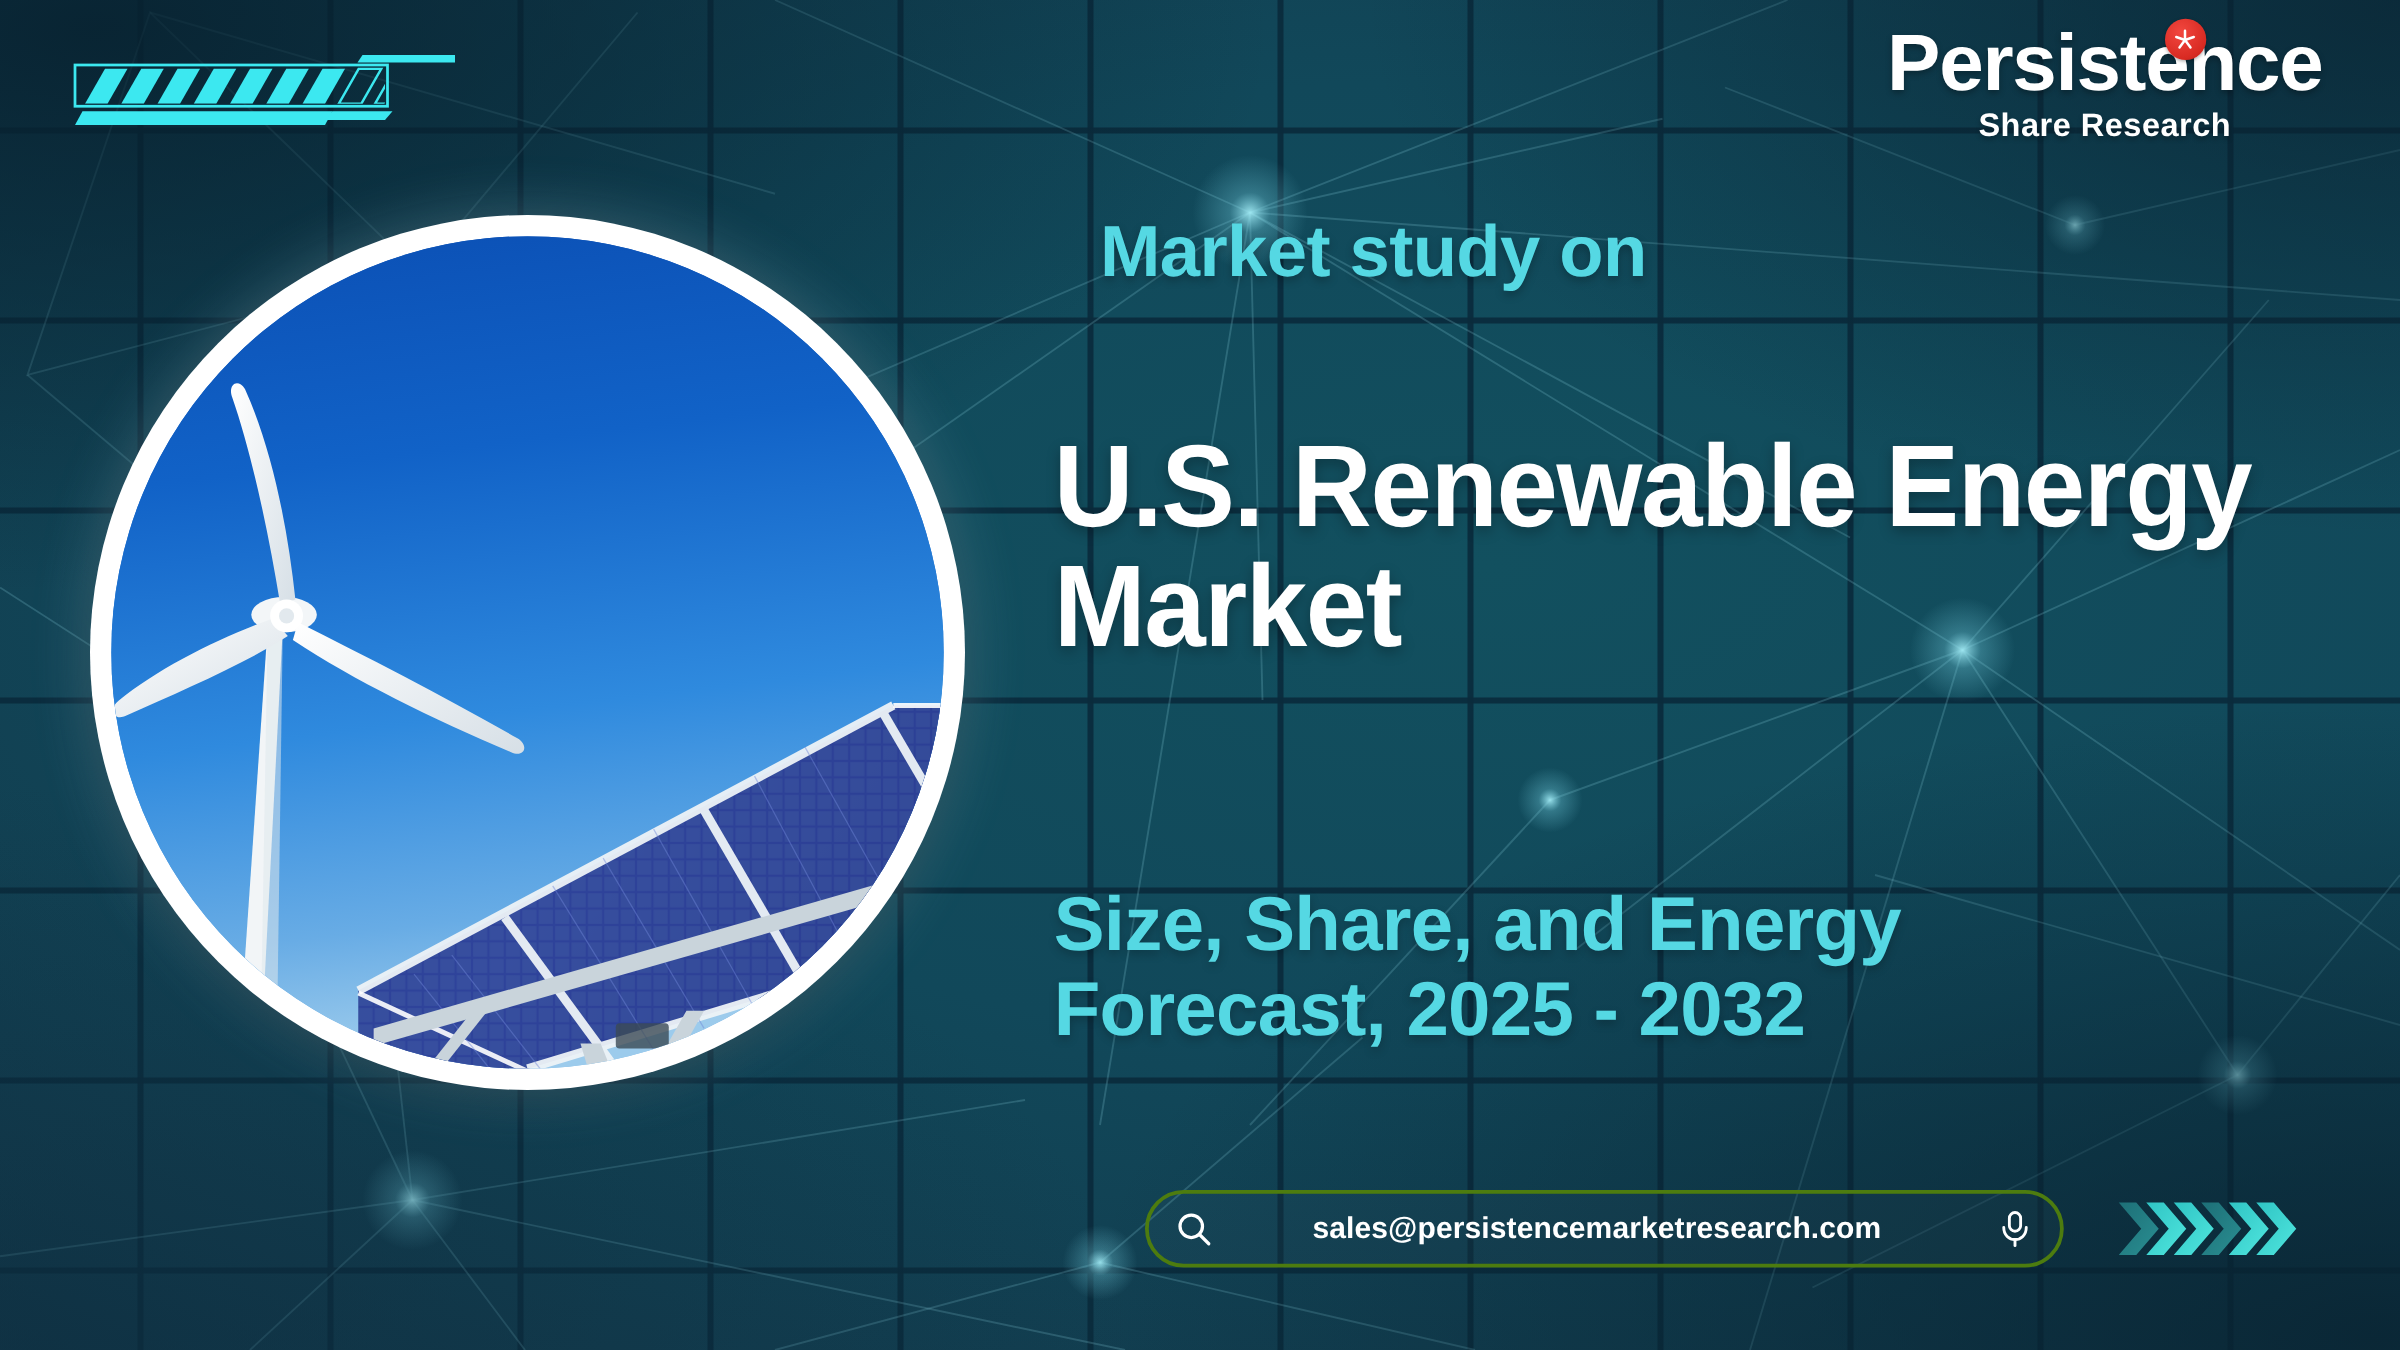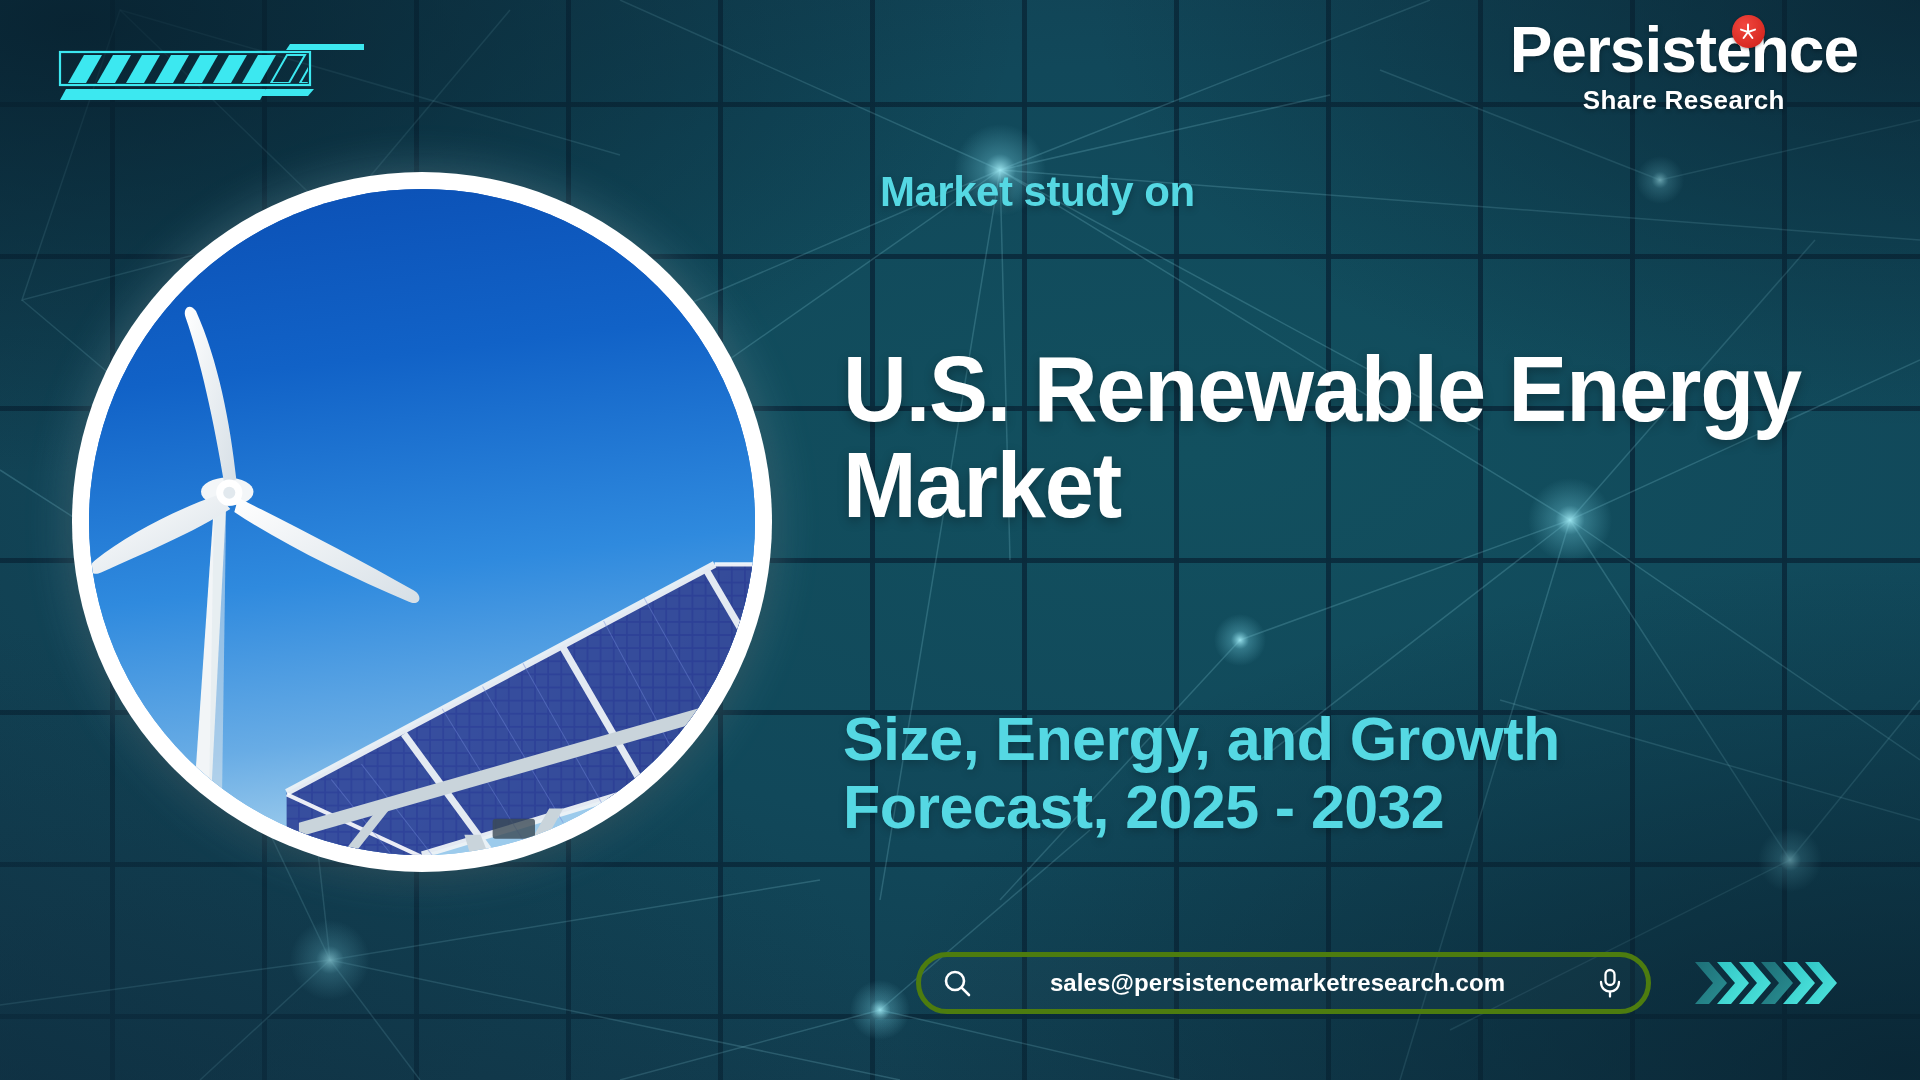--- a/index.html
+++ b/index.html
@@ -71,41 +71,41 @@
   }
   .photo {
     width:100%; height:100%; border-radius:50%; overflow:hidden; position:relative;
     background:linear-gradient(178deg,#0f55b8 0%, #1161c6 26%, #2a86db 62%, #63a9e4 88%, #8cc1ea 100%);
   }
   .photo svg { position:absolute; inset:0; width:100%; height:100%; }
 
   
   .eyebrow {
     position:absolute; left:880px; top:168px;
-    font-size:42px; font-weight:bold; color:#55d8e3; letter-spacing:-.5px;
+    font-size:58px; font-weight:bold; color:#55d8e3; letter-spacing:-.5px;
     text-shadow:0 3px 7px rgba(0,0,0,.25);
   }
   .headline {
     position:absolute; left:843px; top:342px; width:1020px;
     font-size:93px; font-weight:bold; color:#ffffff;
     line-height:1.03; letter-spacing:-1.2px;
     transform:scaleX(.95); transform-origin:left top;
     text-shadow:0 4px 11px rgba(0,0,0,.28);
   }
   .subhead {
     position:absolute; left:843px; top:705px; width:900px;
     font-size:61px; font-weight:bold; color:#55d8e3;
     line-height:1.12; letter-spacing:-.6px;
     text-shadow:0 3px 8px rgba(0,0,0,.22);
   }
 
   
   .searchbar {
     position:absolute; left:916px; top:952px; width:735px; height:62px;
-    border:5px solid #4d7c0f; border-radius:34px;
+    border:3px solid #4d7c0f; border-radius:34px;
     display:flex; align-items:center; gap:0;
     background:rgba(255,255,255,.02);
   }
   .search-icon { width:72px; display:flex; align-items:center; justify-content:center; }
   .search-text {
     flex:1; text-align:center; color:#ffffff;
     font-size:24px; font-weight:bold; letter-spacing:.1px;
     transform:translateX(-6px);
   }
   .mic-icon { width:72px; display:flex; align-items:center; justify-content:center; }
@@ -325,21 +325,21 @@
   </div>
 
   <div class="eyebrow">Market study on</div>
 
   <div class="headline">
     <div>U.S. Renewable Energy</div>
     <div>Market</div>
   </div>
 
   <div class="subhead">
-    <div>Size, Energy, and Growth</div>
+    <div>Size, Share, and Energy</div>
     <div>Forecast, 2025 - 2032</div>
   </div>
 
   <div class="searchbar">
     <span class="search-icon">
       <svg width="31" height="31" viewBox="0 0 31 31" fill="none" stroke="#ffffff" stroke-width="2.6" stroke-linecap="round">
         <circle cx="13" cy="13" r="9"></circle>
         <line x1="19.6" y1="19.6" x2="27" y2="27"></line>
       </svg>
     </span>

